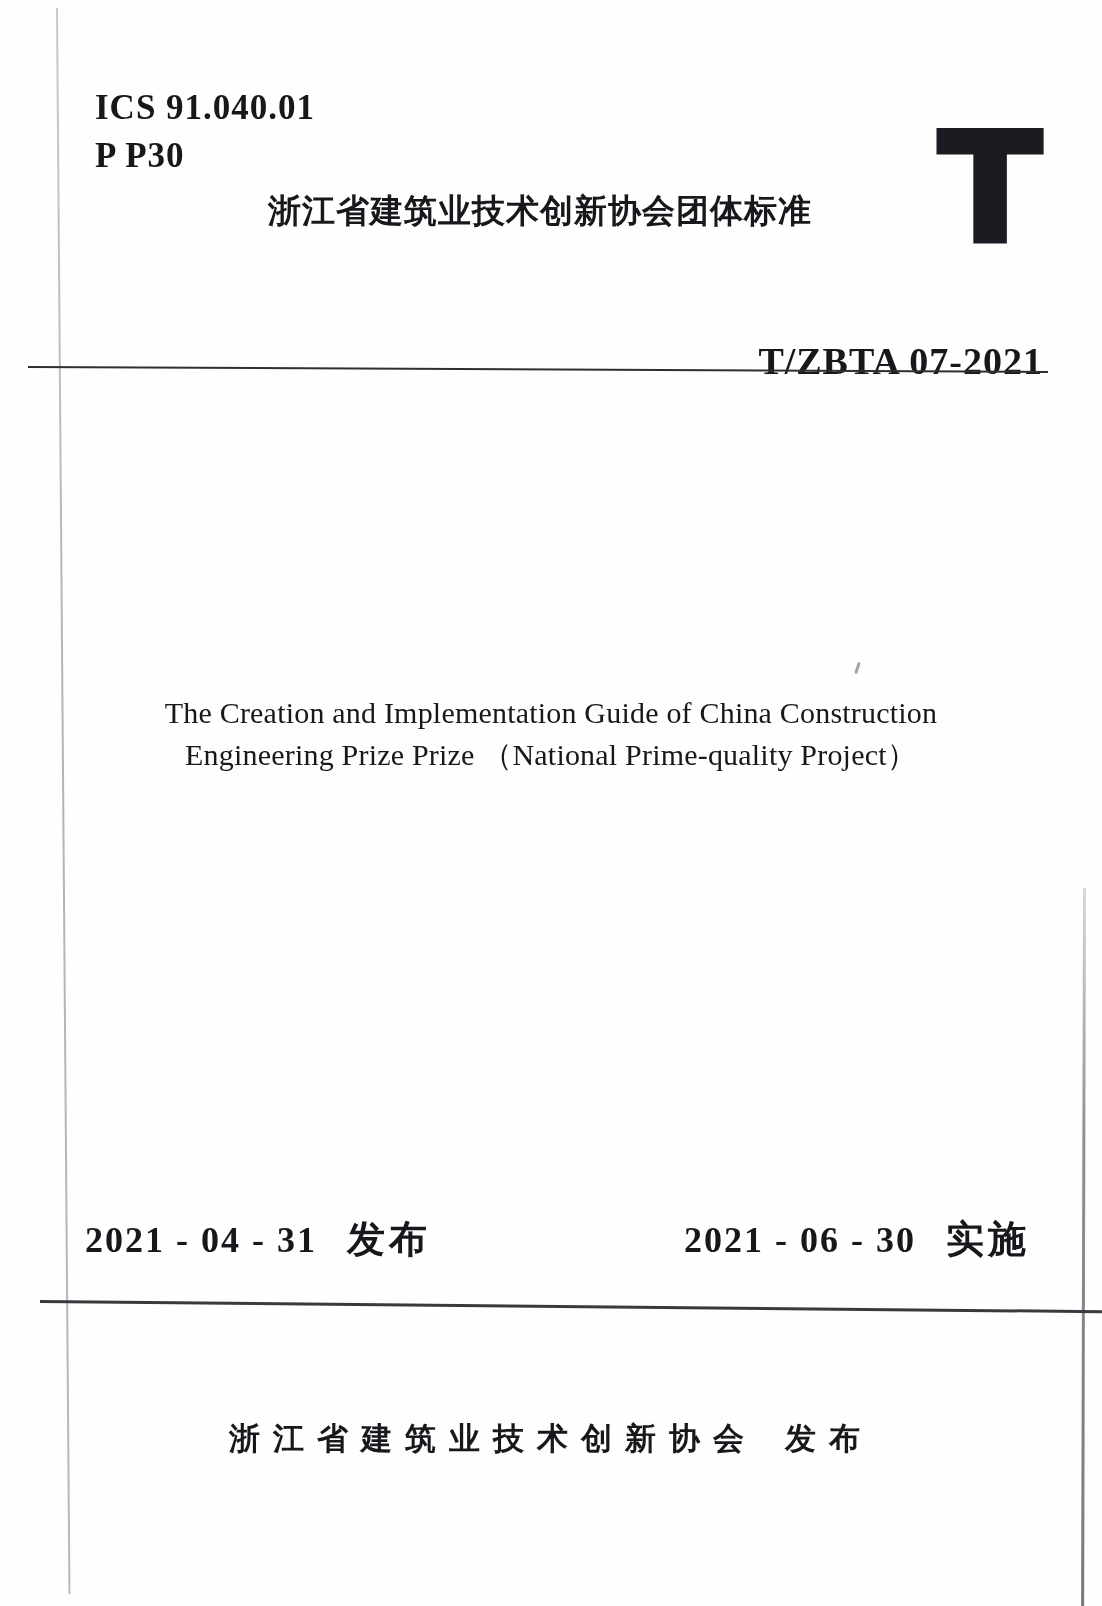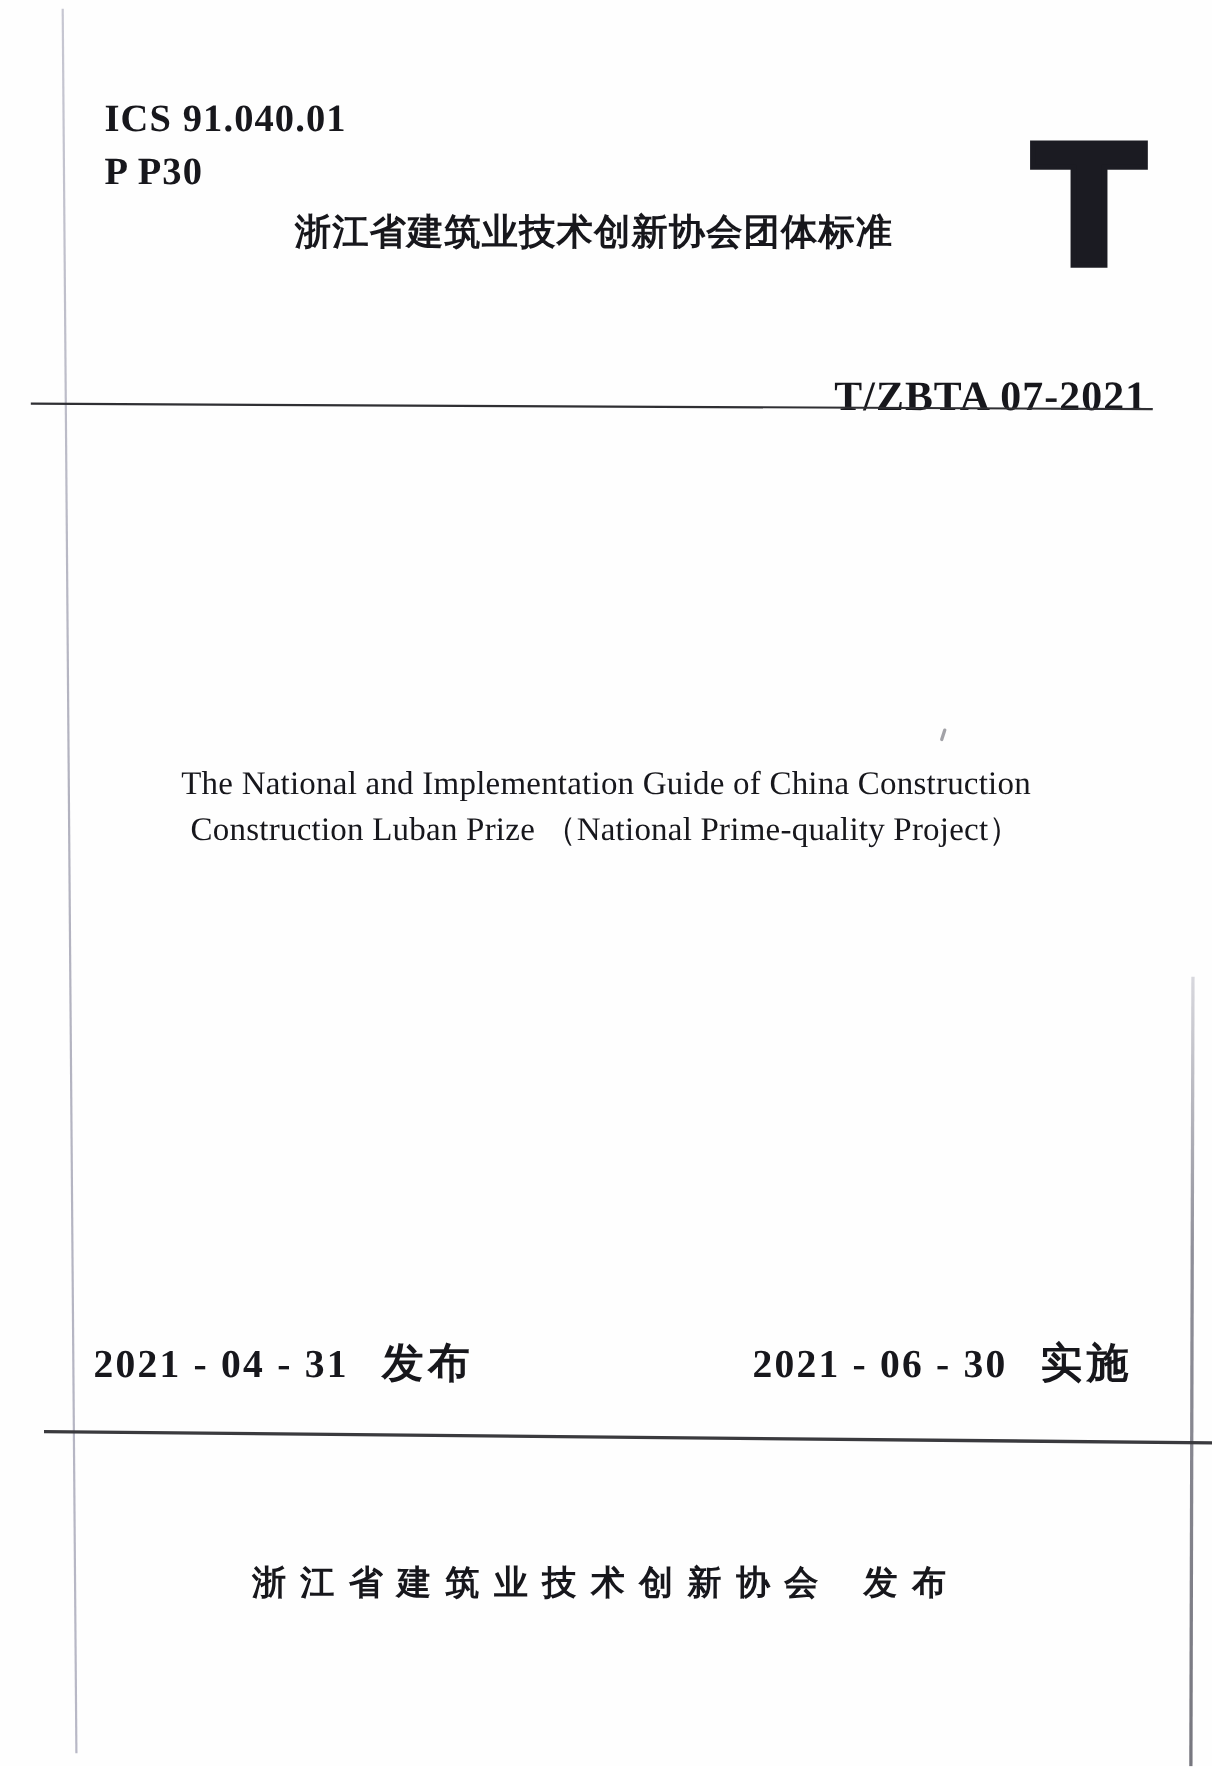--- a/index.html
+++ b/index.html
@@ -142,22 +142,22 @@
   <div class="assoc-heading">浙江省建筑业技术创新协会团体标准</div>
 
   <div class="logo-t">T</div>
 
   <div class="standard-number">T/ZBTA 07-2021</div>
 
   <div class="rule-top"></div>
 
 
   <div class="title-en">
-    <div>The National and Implementation Guide of China Construction</div>
-    <div>Construction Luban Prize （National Prime-quality Project）</div>
+    <div>The Creation and Implementation Guide of China Construction</div>
+    <div>Engineering Prize Prize （National Prime-quality Project）</div>
   </div>
 
   <div class="speckle"></div>
 
   <div class="date-row">
     <div class="issue-block">
       <span class="date-value">2021 - 04 - 31</span><span class="date-label">发布</span>
     </div>
     <div class="impl-block">
       <span class="date-value">2021 - 06 - 30</span><span class="date-label">实施</span>

